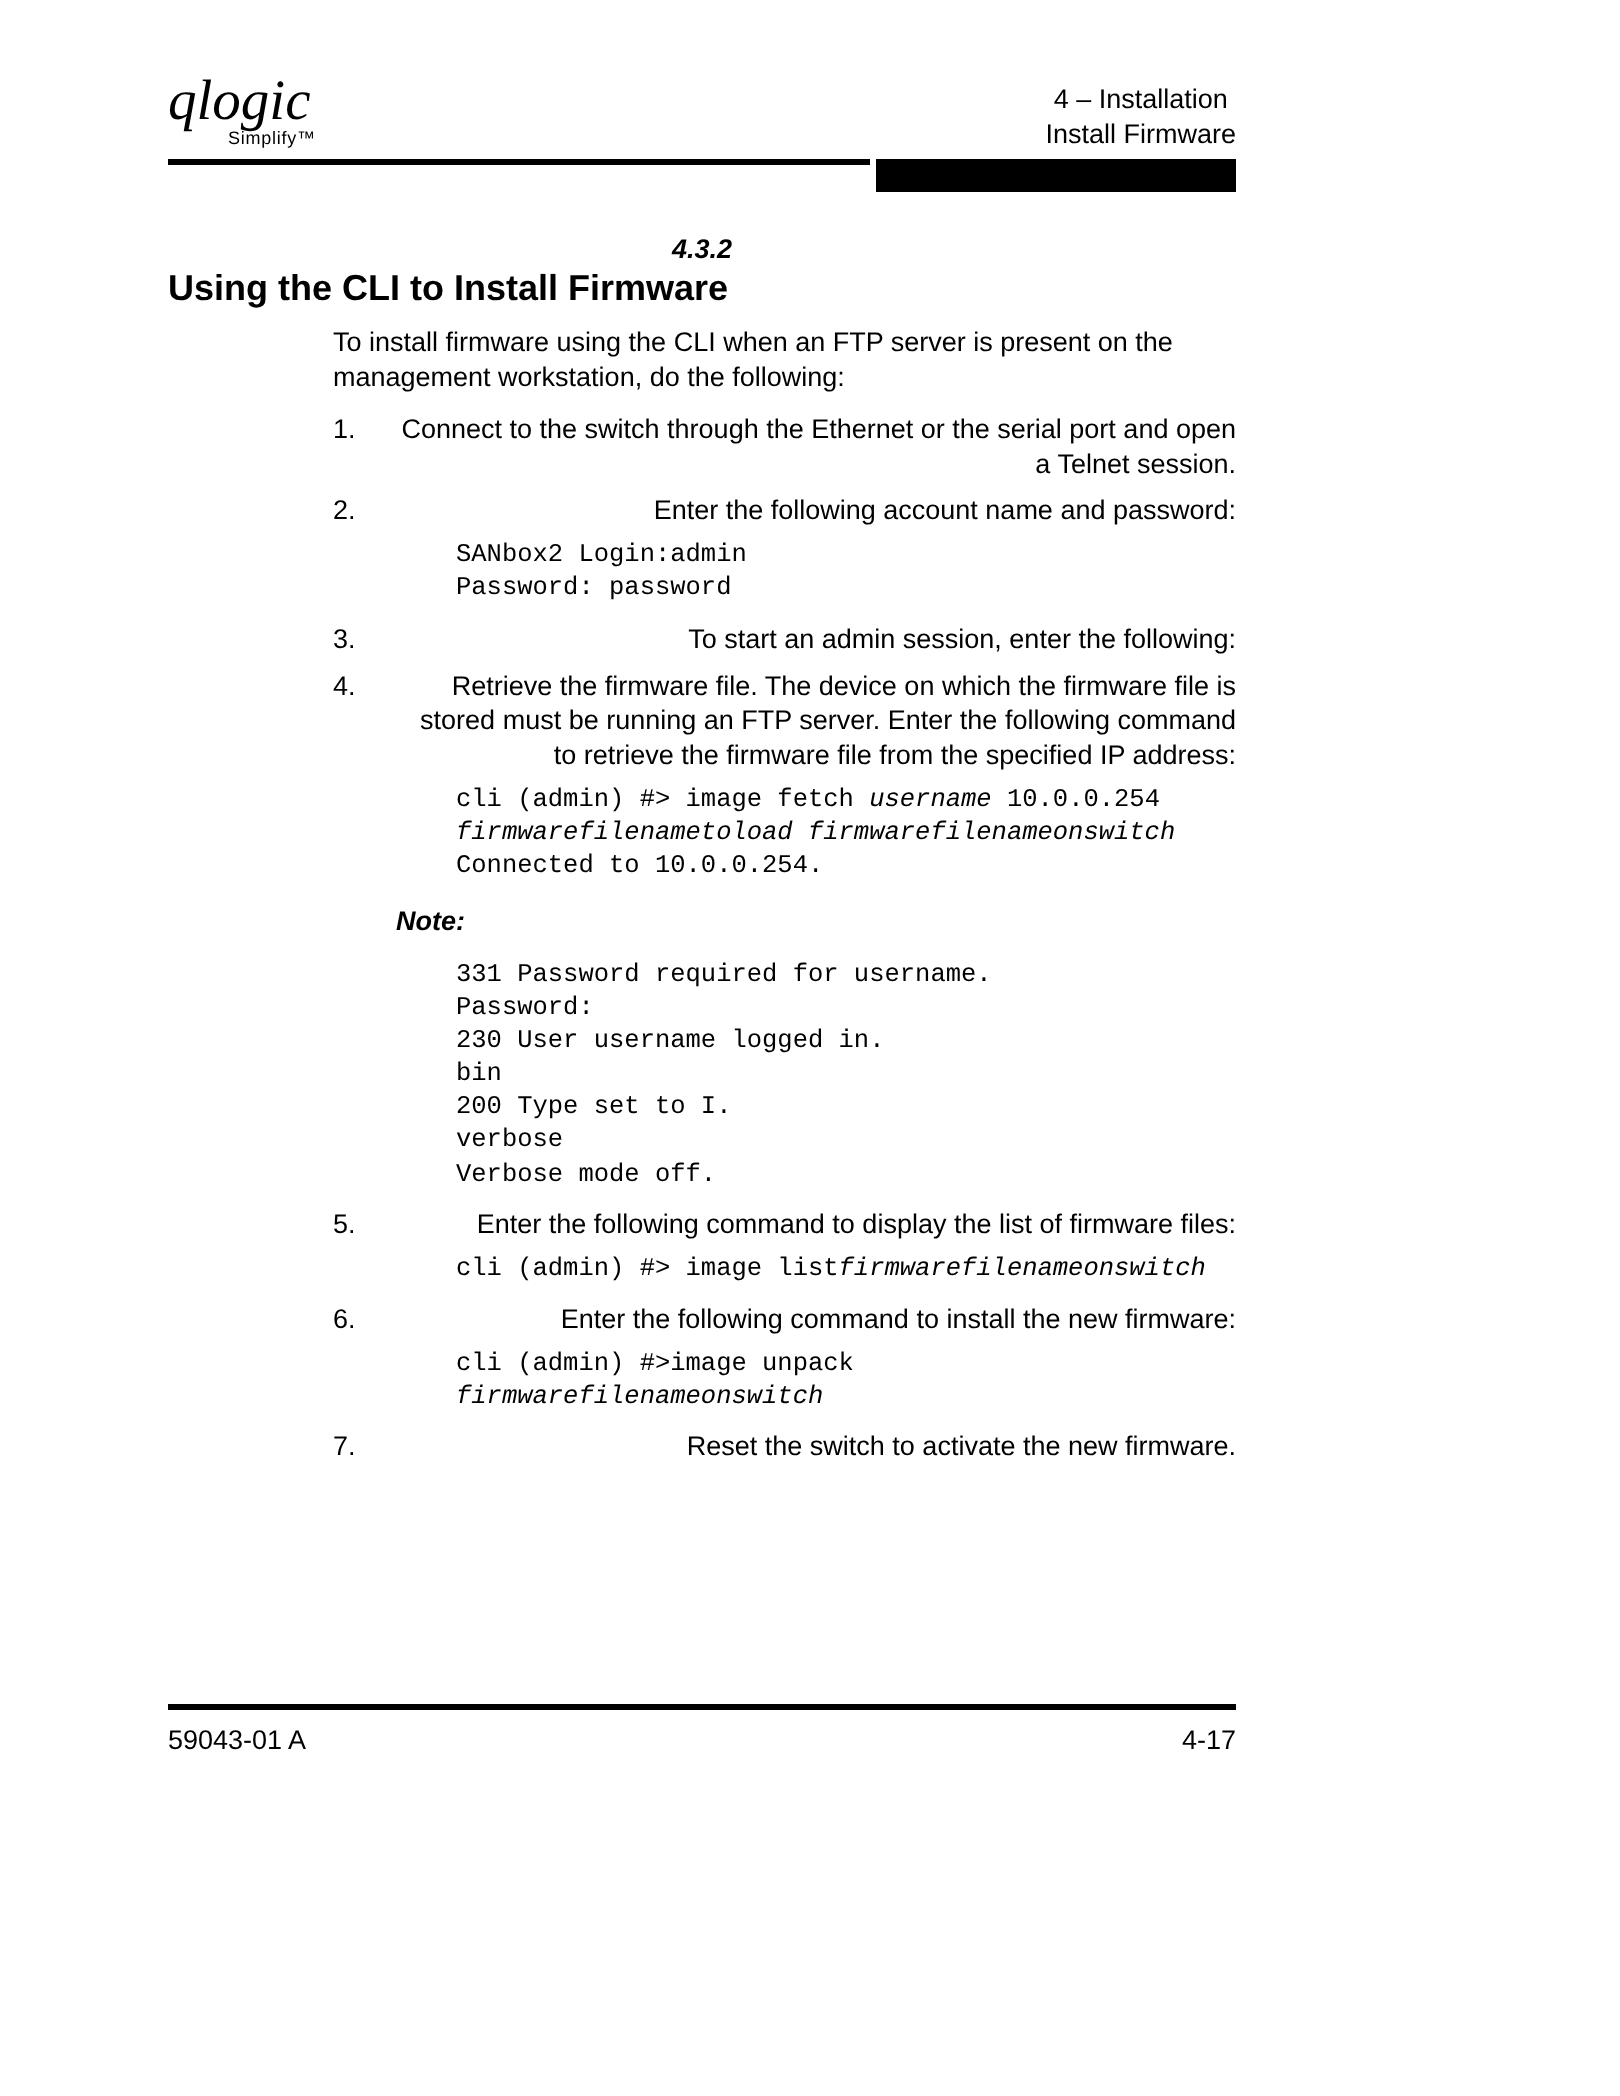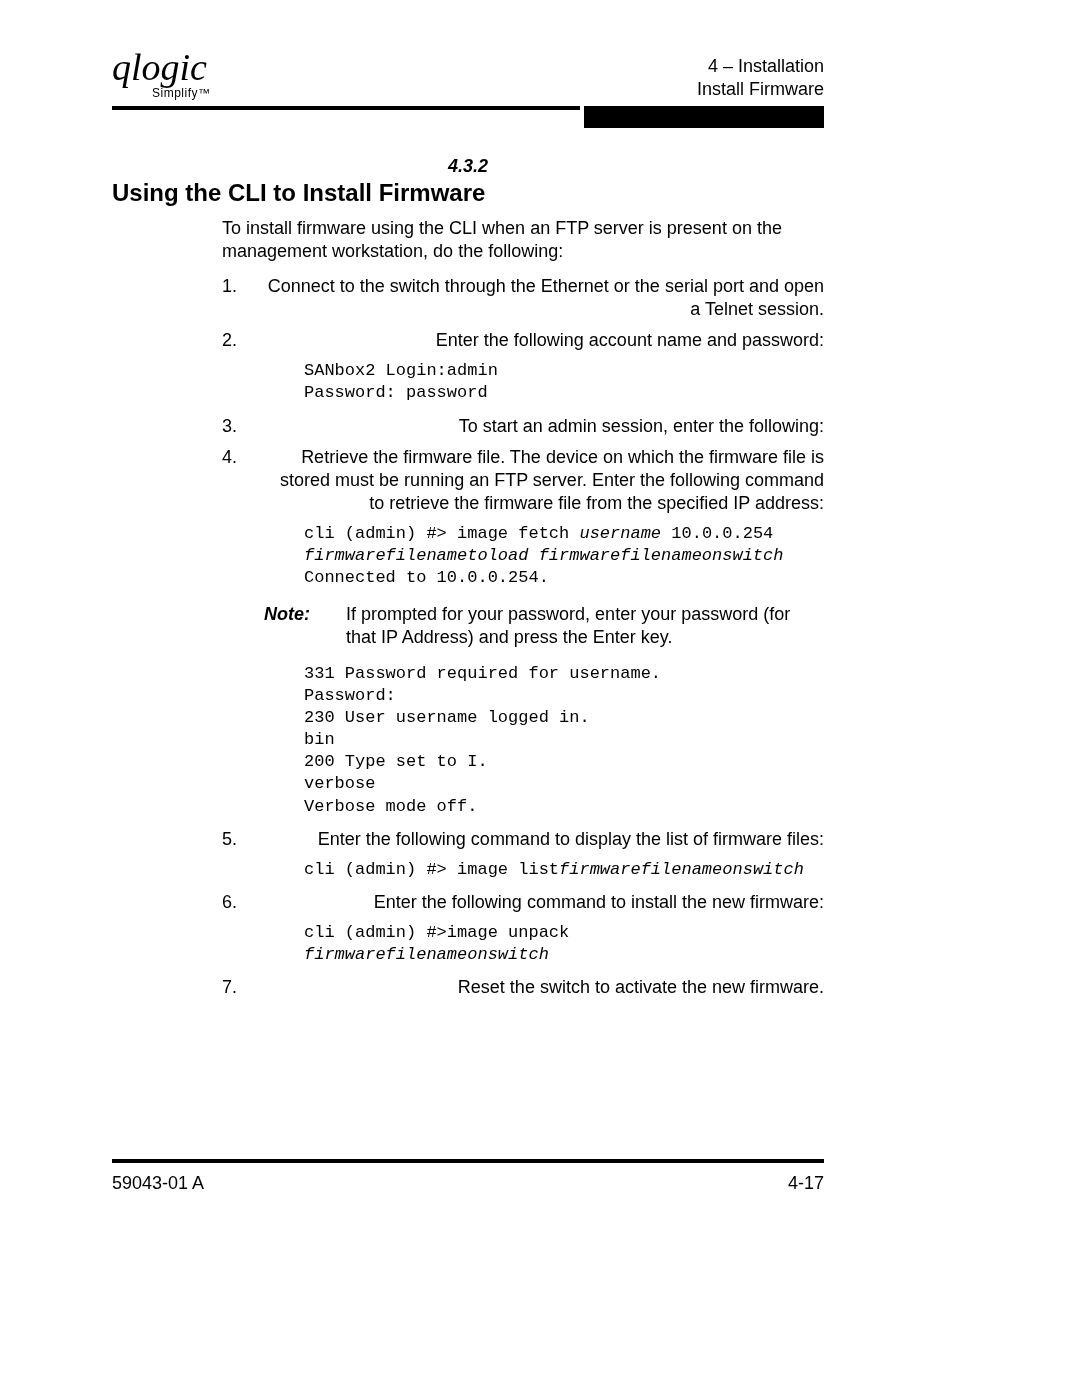--- a/index.html
+++ b/index.html
@@ -30,21 +30,21 @@
     font-style: italic;
     line-height: 0.9;
     display: block;
   }
   .logo-box .simplify {
     font-size: 12px;
     letter-spacing: 0.5px;
     margin-left: 40px;
   }
   .header-text {
-    text-align: right;
+    text-align: center;
     font-size: 18px;
     line-height: 1.25;
   }
   .rule-wrap {
     display: flex;
     align-items: stretch;
   }
   .rule-thick {
     height: 4px;
     background: #000;
@@ -171,21 +171,20 @@
 
     <div class="ol-item">
       <div class="ol-num">4.</div>
       <div class="ol-text">Retrieve the firmware file. The device on which the firmware file is stored must be running an FTP server. Enter the following command to retrieve the firmware file from the specified IP address:</div>
     </div>
     <div class="code-block"><span>cli (admin) #&gt; image fetch </span><span class="code-inline-ital">username</span><span> 10.0.0.254 </span><span class="code-inline-ital">firmwarefilenametoload firmwarefilenameonswitch</span><span>
 Connected to 10.0.0.254.</span></div>
 
     <div class="note-row">
       <div class="note-label">Note:</div>
-      <div class="note-text">If prompted for your password, enter your password (for that IP Address) and press the Enter key.</div>
     </div>
 
     <div class="code-block">331 Password required for username.
 Password:
 230 User username logged in.
 bin
 200 Type set to I.
 verbose
 Verbose mode off.</div>
 

